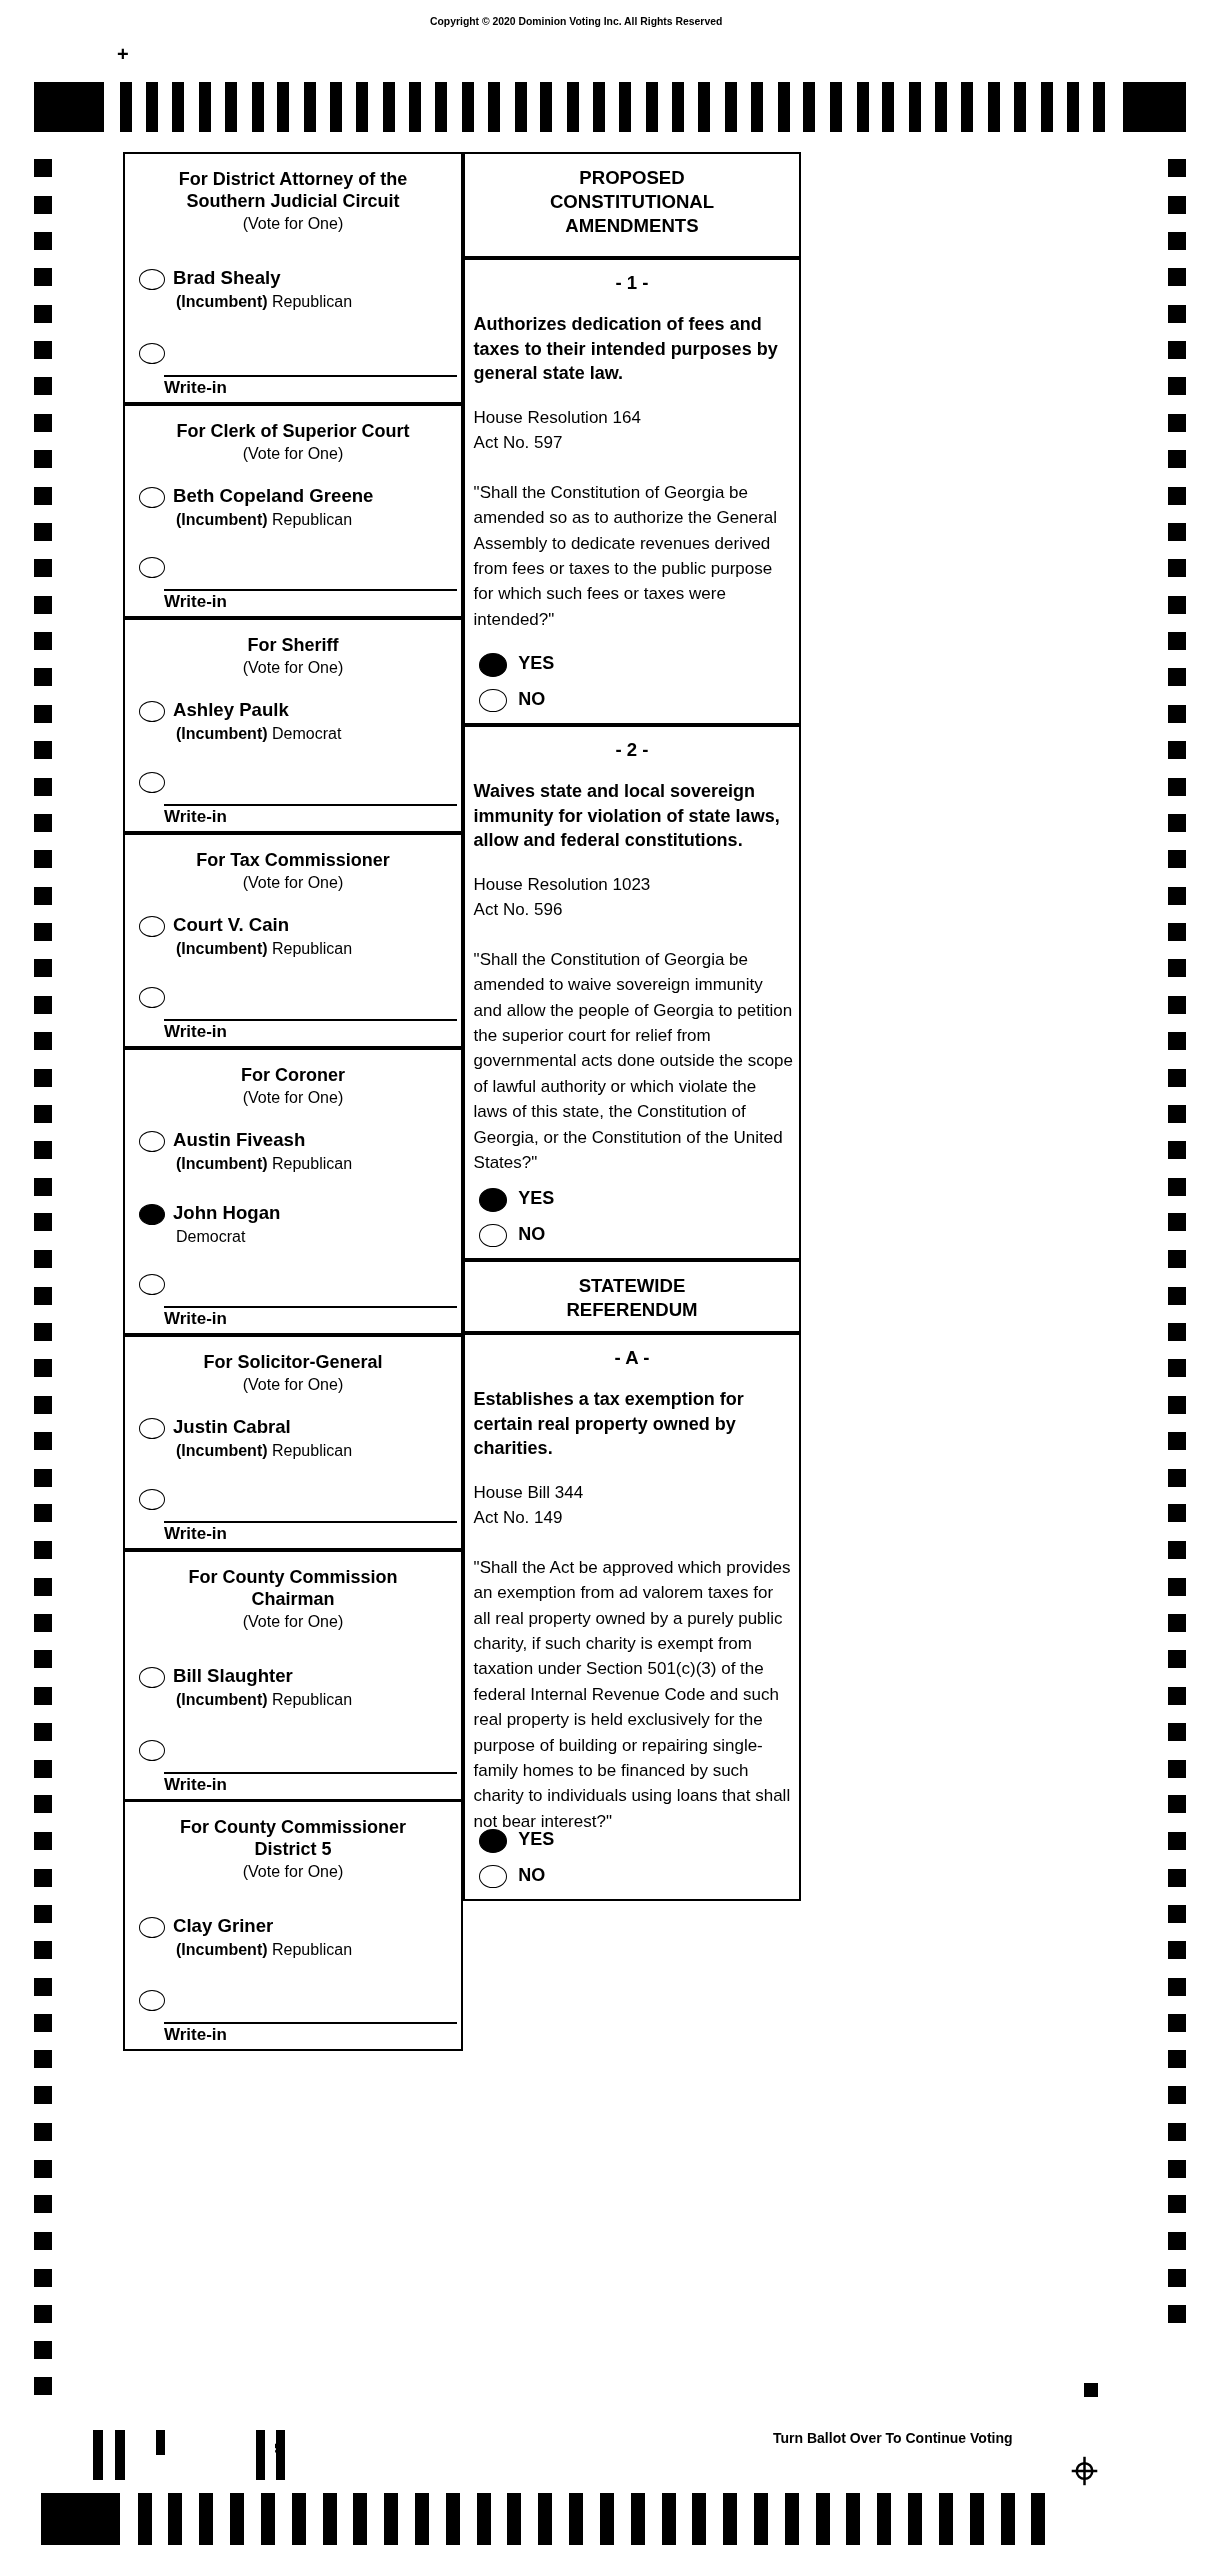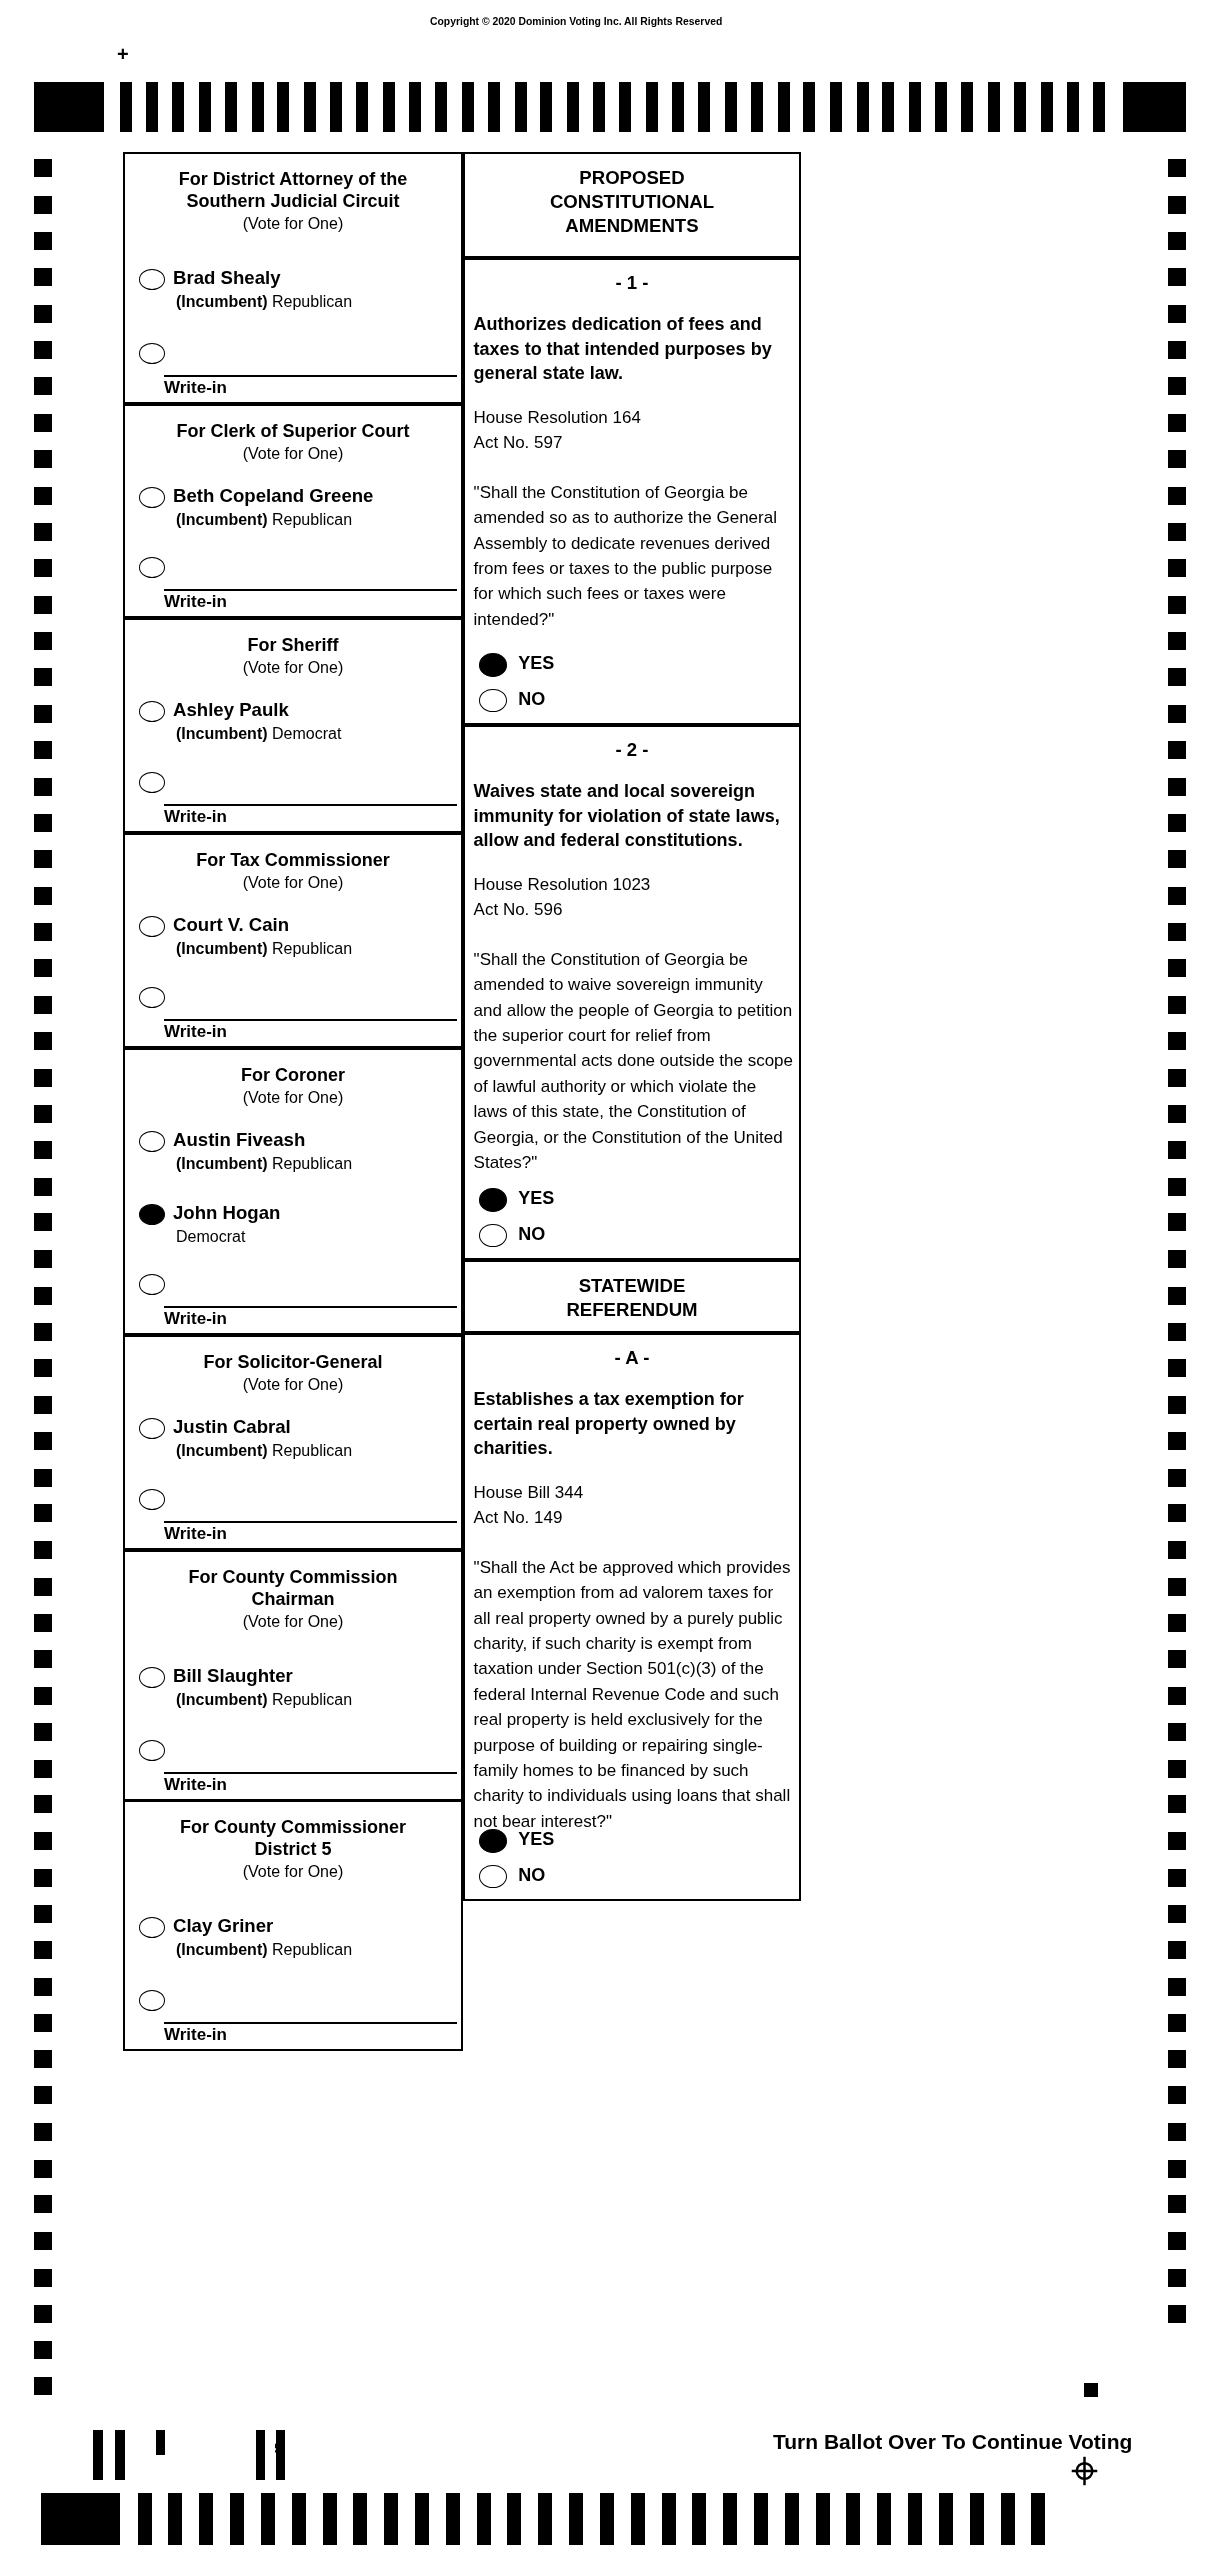--- a/index.html
+++ b/index.html
@@ -24,21 +24,21 @@
   .mh-text{font-weight:bold;font-size:18.6px;line-height:24px;text-align:center;margin-top:11.5px;}
   .m-num{font-size:18.6px;font-weight:bold;text-align:center;margin-top:11.5px;}
   .m-summary{font-size:18px;font-weight:bold;line-height:24.4px;margin:18.6px 8.6px 0 8.6px;}
   .m-refs{font-size:17px;line-height:25px;margin:20px 8.6px 0 8.6px;}
   .m-question{font-size:17px;line-height:25.4px;margin:24.4px 4.3px 0 8.6px;}
   .m-choice{position:absolute;left:14.3px;height:23px;width:215px;}
   .m-choice .oval{left:0;width:26px;height:21.5px;}
   .m-choice .m-label{position:absolute;left:39px;top:0;font-size:18px;font-weight:bold;}
   .choice-yes{bottom:47px;}
   .choice-no{bottom:11.5px;}
-  .turnover{position:absolute;left:773px;top:2430px;font-size:21px;font-weight:bold;white-space:nowrap;}
+  .turnover{position:absolute;left:773px;top:2430px;font-size:14px;font-weight:bold;white-space:nowrap;}
   .codelabel{position:absolute;left:284px;top:2443px;font-size:10px;font-weight:bold;
              transform:rotate(90deg);transform-origin:left top;}
   .reg{position:absolute;left:1071px;top:2456px;}
 </style>
 </head>
 <body>
 
 <div class="page" id="page">
   <div class="copyright">Copyright © 2020 Dominion Voting Inc. All Rights Reserved</div>
   <div class="plus">+</div>
@@ -366,21 +366,21 @@
         <span class="oval"></span>
       </div>
       <div class="wline" style="top: 220px;"></div>
       <div class="wlabel" style="top: 223px;">Write-in</div>
     </div>
     <div class="box" style="left: 463px; top: 152px; width: 338px; height: 106px;">
       <div class="mh-text">PROPOSED<br>CONSTITUTIONAL<br>AMENDMENTS</div>
     </div>
     <div class="box" style="left: 463px; top: 258px; width: 338px; height: 467px;">
       <div class="m-num">- 1 -</div>
-      <div class="m-summary">Authorizes dedication of fees and taxes to that intended purposes by general state law.</div>
+      <div class="m-summary">Authorizes dedication of fees and taxes to their intended purposes by general state law.</div>
       <div class="m-refs">House Resolution 164<br>Act No. 597</div>
       <div class="m-question">"Shall the Constitution of Georgia be amended so as to authorize the General Assembly to dedicate revenues derived from fees or taxes to the public purpose for which such fees or taxes were intended?"</div>
       <div class="m-choice choice-yes">
         <span class="oval filled"></span>
         <span class="m-label">YES</span>
       </div>
       <div class="m-choice choice-no">
         <span class="oval"></span>
         <span class="m-label">NO</span>
       </div>

